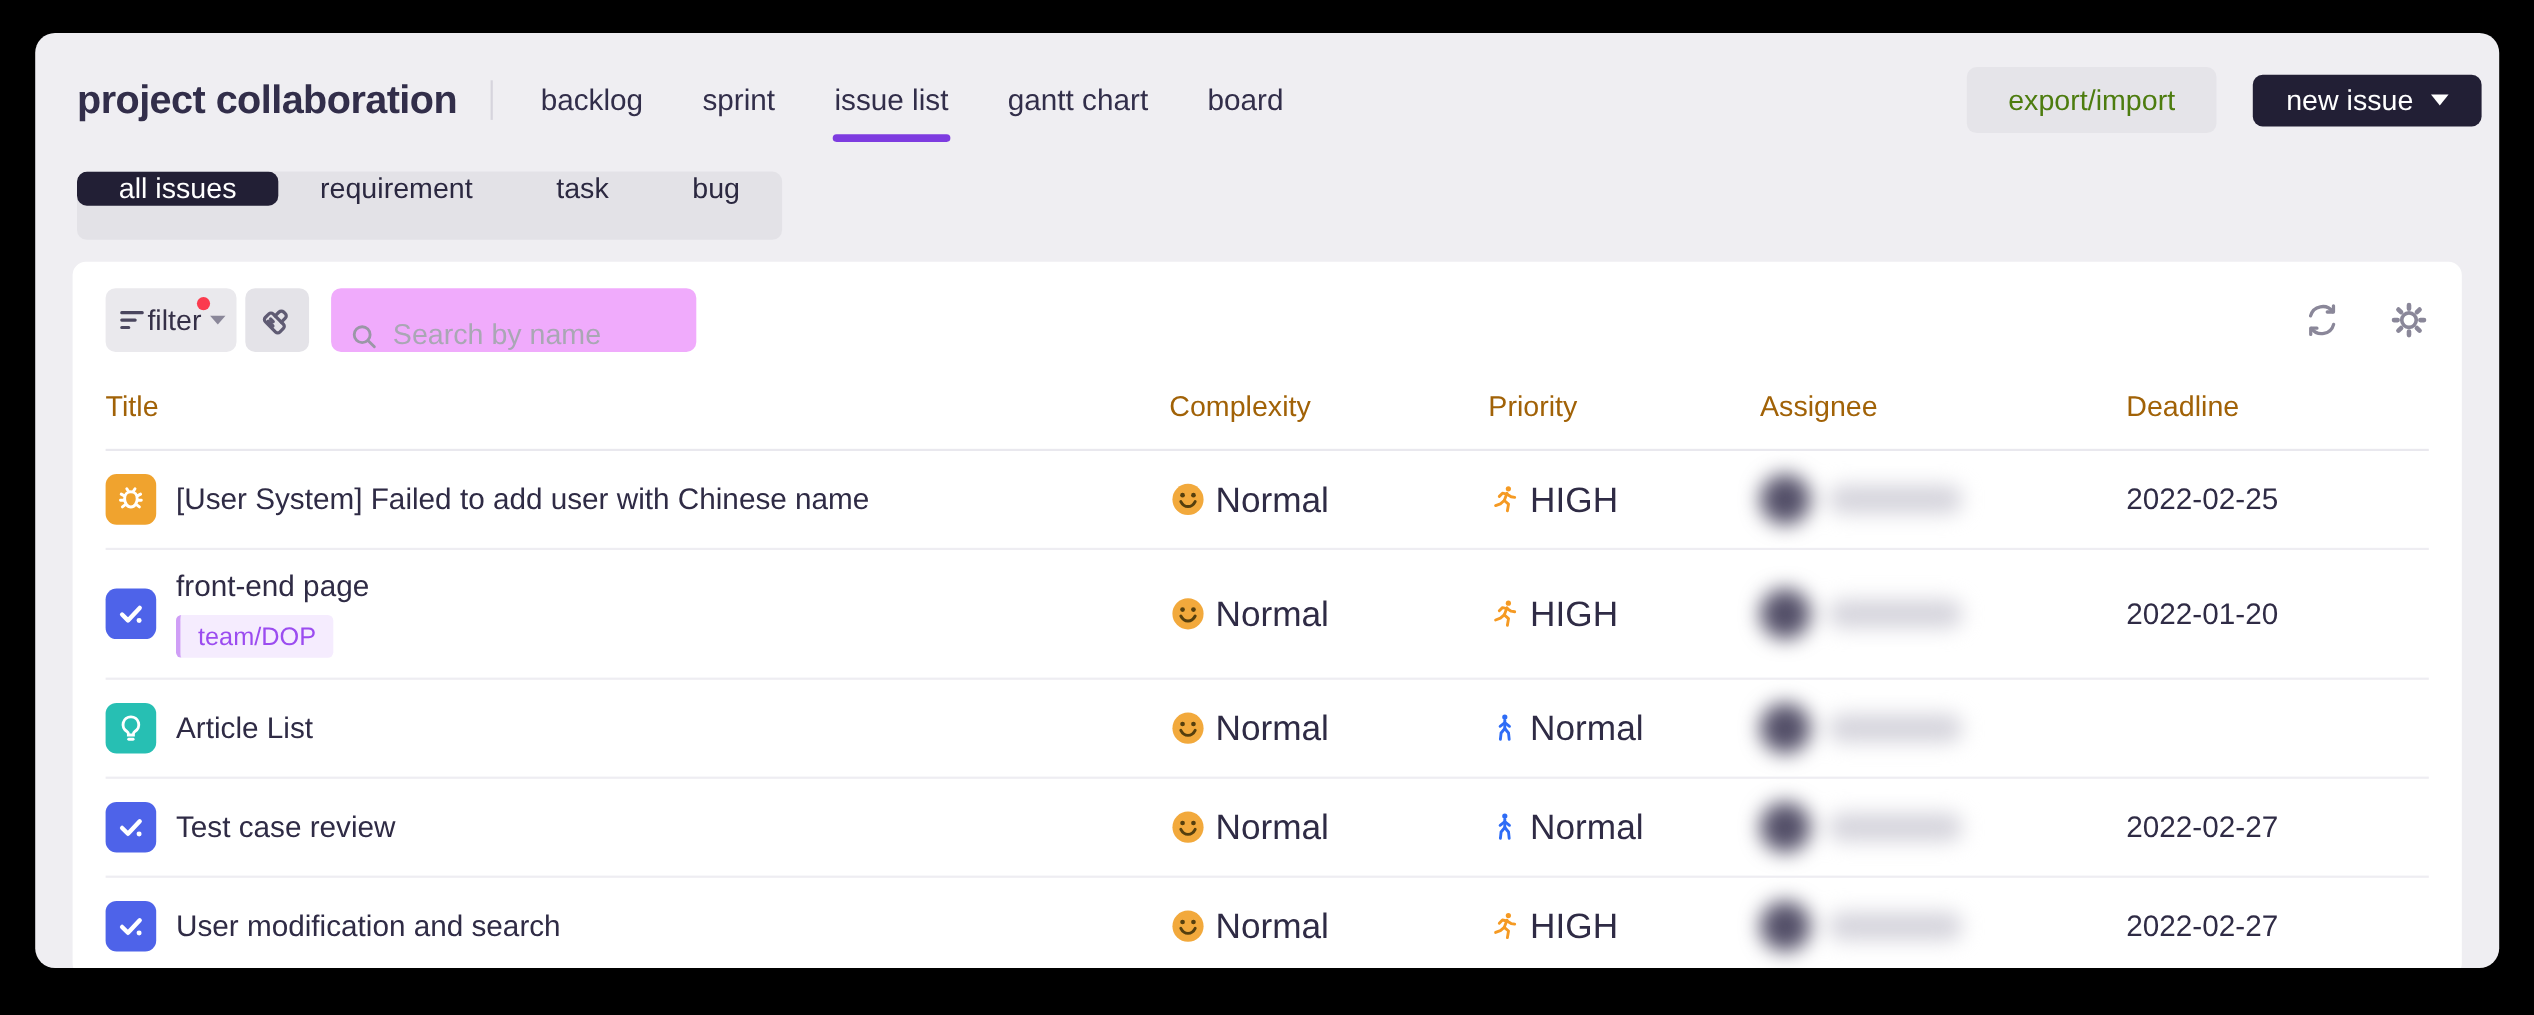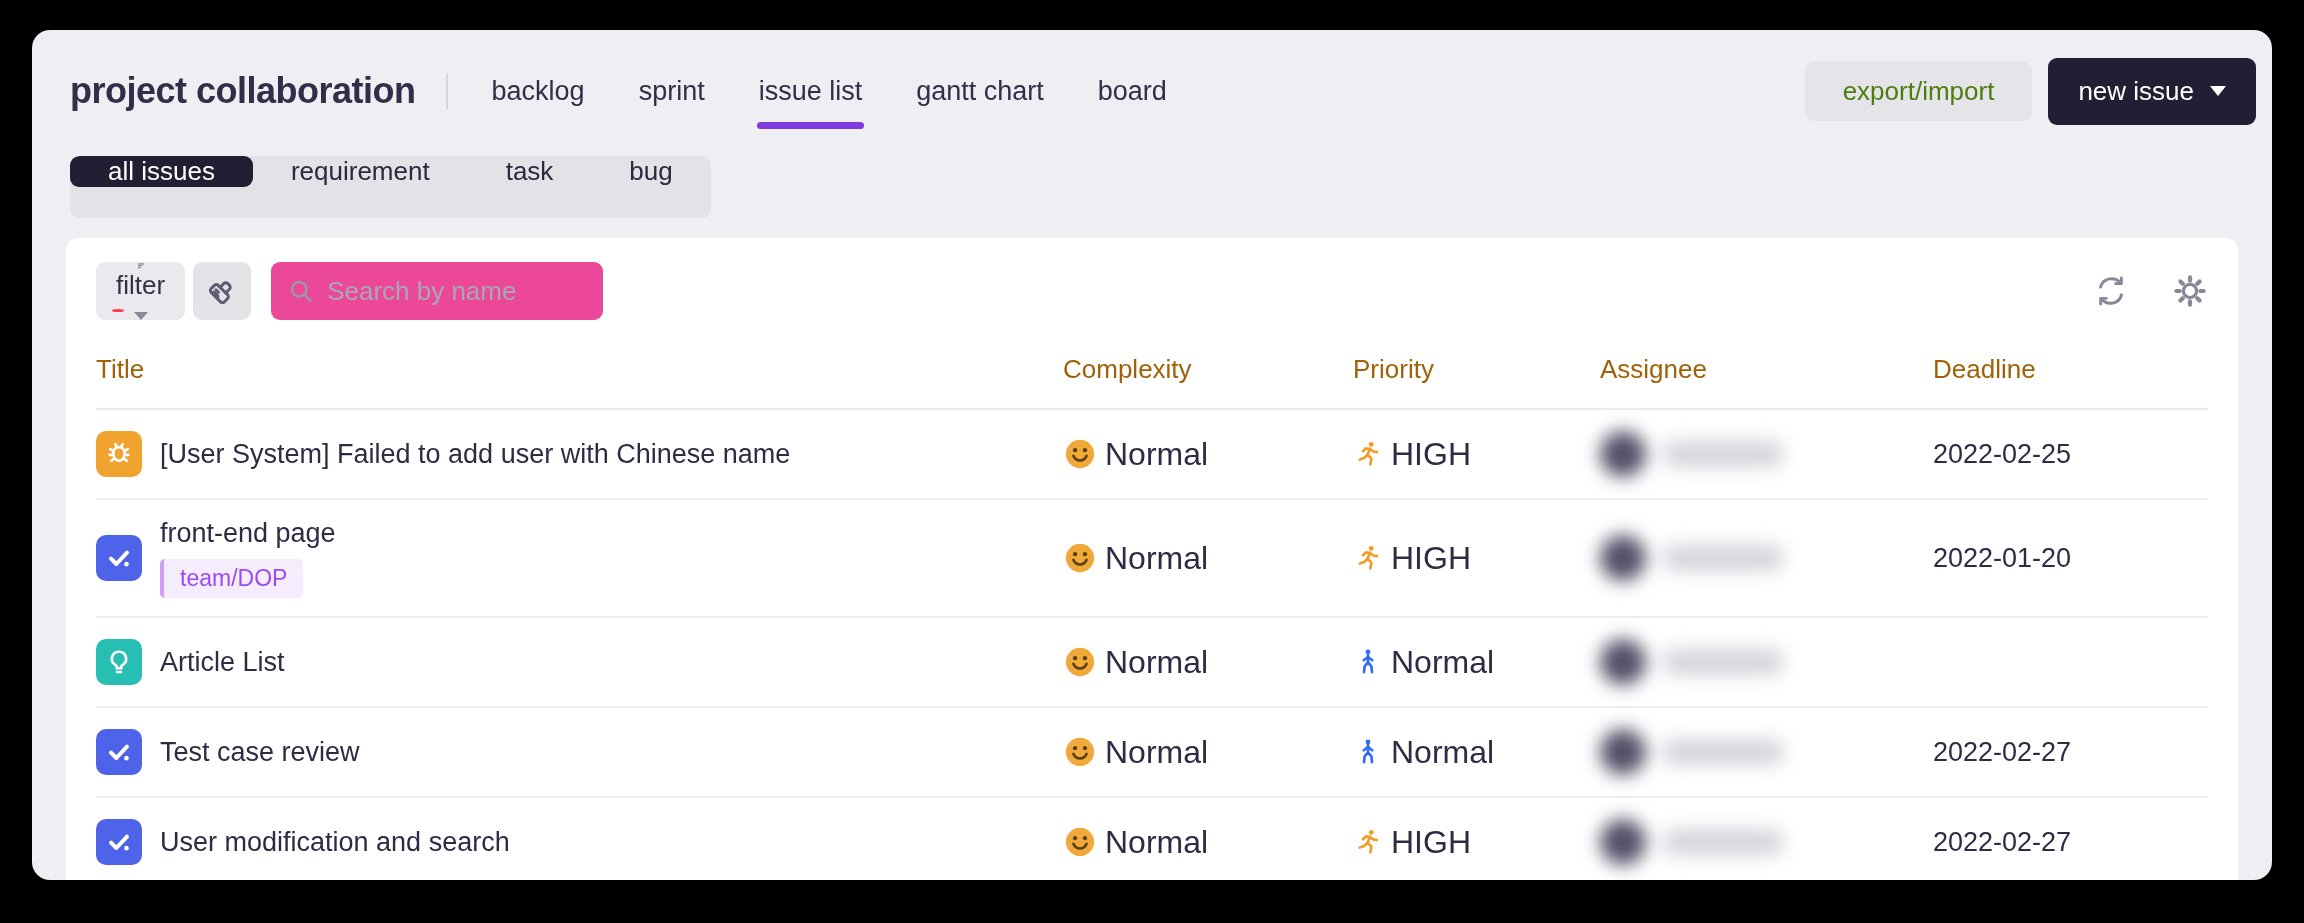--- a/index.html
+++ b/index.html
@@ -12,52 +12,52 @@
   .app-header { display:flex; align-items:center; height:104px; padding:18px 16px 0 38px; }
   .page-title { font-size:36px; font-weight:600; color:#322e4a; letter-spacing:-0.5px; }
   .v-divider { width:2px; height:36px; background:#d6d4dd; margin:0 42px 0 30px; }
   .top-nav { display:flex; gap:50px; align-items:center; }
   .nav-item { font-size:27px; color:#322e4a; position:relative; cursor:pointer; padding:6px 2px; }
   .nav-item.active::after { content:""; position:absolute; left:0; right:0; bottom:-16px;
       height:7px; border-radius:4px; background:#7d3be0; }
   .header-spacer { flex:1; }
   .btn-export { height:60px; padding:0 38px; background:#e5e4e9; border:none; border-radius:9px;
       font-size:26px; color:#4d7c0f; font-family:inherit; cursor:pointer; }
-  .btn-new-issue { height:67px; padding:0 30px; margin-left:16px; background:#221f35; border:none;
+  .btn-new-issue { height:47px; padding:0 30px; margin-left:33px; background:#221f35; border:none;
       border-radius:9px; font-size:26px; color:#fff; font-family:inherit; cursor:pointer;
       display:flex; align-items:center; gap:16px; }
   .caret-down-white { width:0; height:0; border-left:8px solid transparent;
       border-right:8px solid transparent; border-top:10px solid #fff; }
 
   
   .seg-bar { display:inline-flex; align-items:flex-start; margin:22px 0 0 38px; background:#e3e2e7;
       border-radius:9px; height:62px; overflow:hidden; }
   .seg-item { display:flex; align-items:center; padding:0 38px; font-size:26px; color:#2b2840;
       cursor:pointer; position:relative; }
   .seg-item.active { background:#221f35; color:#fff; border-radius:9px; font-weight:500; }
   .seg-item.with-sep::before { content:""; position:absolute; left:0; top:18px; bottom:18px;
       width:2px; background:#c9c7d2; }
 
   
   .card { margin:20px 34px 0; background:#fff; border-radius:12px; height:650px;
       padding:24px 30px 0; overflow:hidden; }
 
   
   .toolbar { display:flex; align-items:center; height:58px; }
-  .filter-btn { height:58px; display:flex; align-items:center; gap:0; padding:0 20px;
-      background:#eae9ed; border:none; border-radius:9px; cursor:pointer; font-family:inherit;flex-direction:column; }
+  .filter-btn { height:58px; display:flex; align-items:center; gap:0; padding:0 10px;
+      background:#eae9ed; border:none; border-radius:9px; cursor:pointer; font-family:inherit; }
   .filter-label { font-size:26px; color:#353047; }
   .red-dot { width:12px; height:12px; border-radius:50%; background:#fb3b4e;
       align-self:flex-start; margin:8px 0 0 -4px; }
   .caret-down-gray { width:0; height:0; border-left:7px solid transparent;
       border-right:7px solid transparent; border-top:8px solid #8a8799; }
   .brush-btn { width:58px; height:58px; margin-left:8px; background:#e4e3e8; border:none;
       border-radius:9px; display:flex; align-items:center; justify-content:center; cursor:pointer; }
-  .search-box { margin-left:20px; width:332px; height:58px; background:#ec4899; border-radius:9px;
-      display:flex; align-items:center; padding:0 16px; gap:12px; }
+  .search-box { margin-left:20px; width:332px; height:58px; background:#f0abfc; border-radius:9px;
+      display:flex; align-items:flex-end; padding:0 16px; gap:12px; }
   .search-box input { flex:1; border:none; outline:none; background:transparent;
       font-size:26px; color:#353047; font-family:inherit; min-width:0; }
   .search-box input::placeholder { color:#a9a7b4; }
   .icon-btn { background:none; border:none; cursor:pointer; display:flex; align-items:center; }
   .refresh-wrap { margin-left:auto; margin-right:44px; }
 
   
   .grid-cols { display:grid; grid-template-columns:1fr 290px 247px 333px 275px; align-items:center; }
   .thead { height:80px; margin-top:10px; border-bottom:2px solid #e9e8ee; color:#a16207;
       font-size:26px; }

